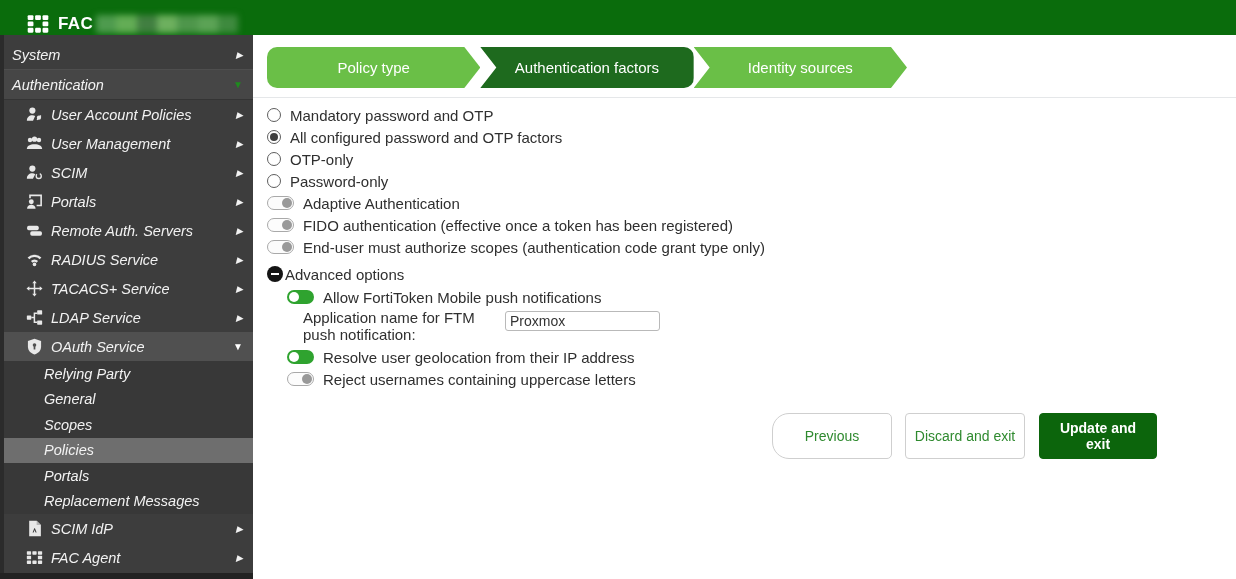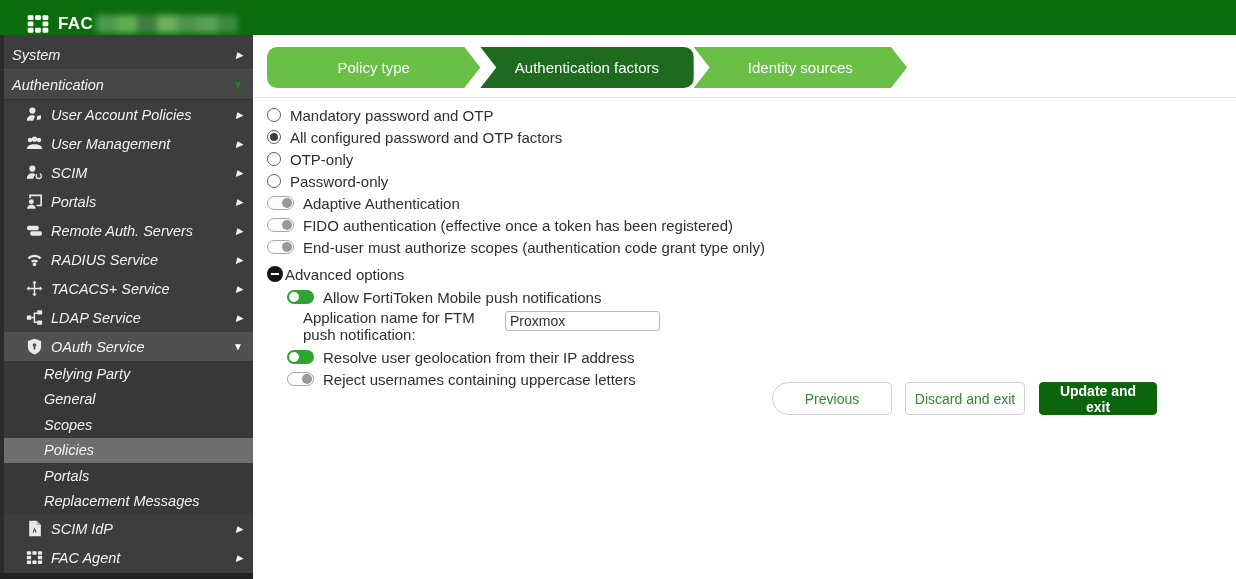--- a/index.html
+++ b/index.html
@@ -63,21 +63,21 @@
   .adv-header{display:flex;align-items:center;gap:2px;height:24px;margin-top:4px;cursor:pointer;}
   .minus-btn{width:16px;height:16px;border-radius:50%;background:#141414;position:relative;flex:none;}
   .minus-btn::after{content:"";position:absolute;left:4px;top:7px;width:8px;height:2px;background:#fff;}
   .adv-body{margin-left:20px;}
   .field-row{display:flex;margin:1px 16px 3px;}
   .field-label{width:202px;line-height:17px;}
   .field-input{width:145px;height:18px;border:1px solid #b9b9b9;border-radius:3px;
                font-family:"Liberation Sans",sans-serif;font-size:14px;padding:0 4px;color:#333;
                align-self:flex-start;margin-top:2px;box-sizing:content-box;outline:none;}
 
-  .btn{position:absolute;top:347px;height:33px;box-sizing:border-box;font-size:14px;
+  .btn{position:absolute;top:378px;height:46px;box-sizing:border-box;font-size:14px;
        display:flex;align-items:center;justify-content:center;cursor:pointer;
        background:#fff;border:1px solid #cfcfcf;color:#2f8a2f;
        font-family:"Liberation Sans",sans-serif;}
   .btn-previous{left:519px;width:120px;border-radius:17px 5px 5px 17px;}
   .btn-discard{left:652px;width:120px;border-radius:4px;}
   .btn-update{left:786px;width:118px;border-radius:4px;background:#0c650c;border-color:#0c650c;
               color:#fff;font-weight:bold;}
 </style>
 </head>
 <body>

